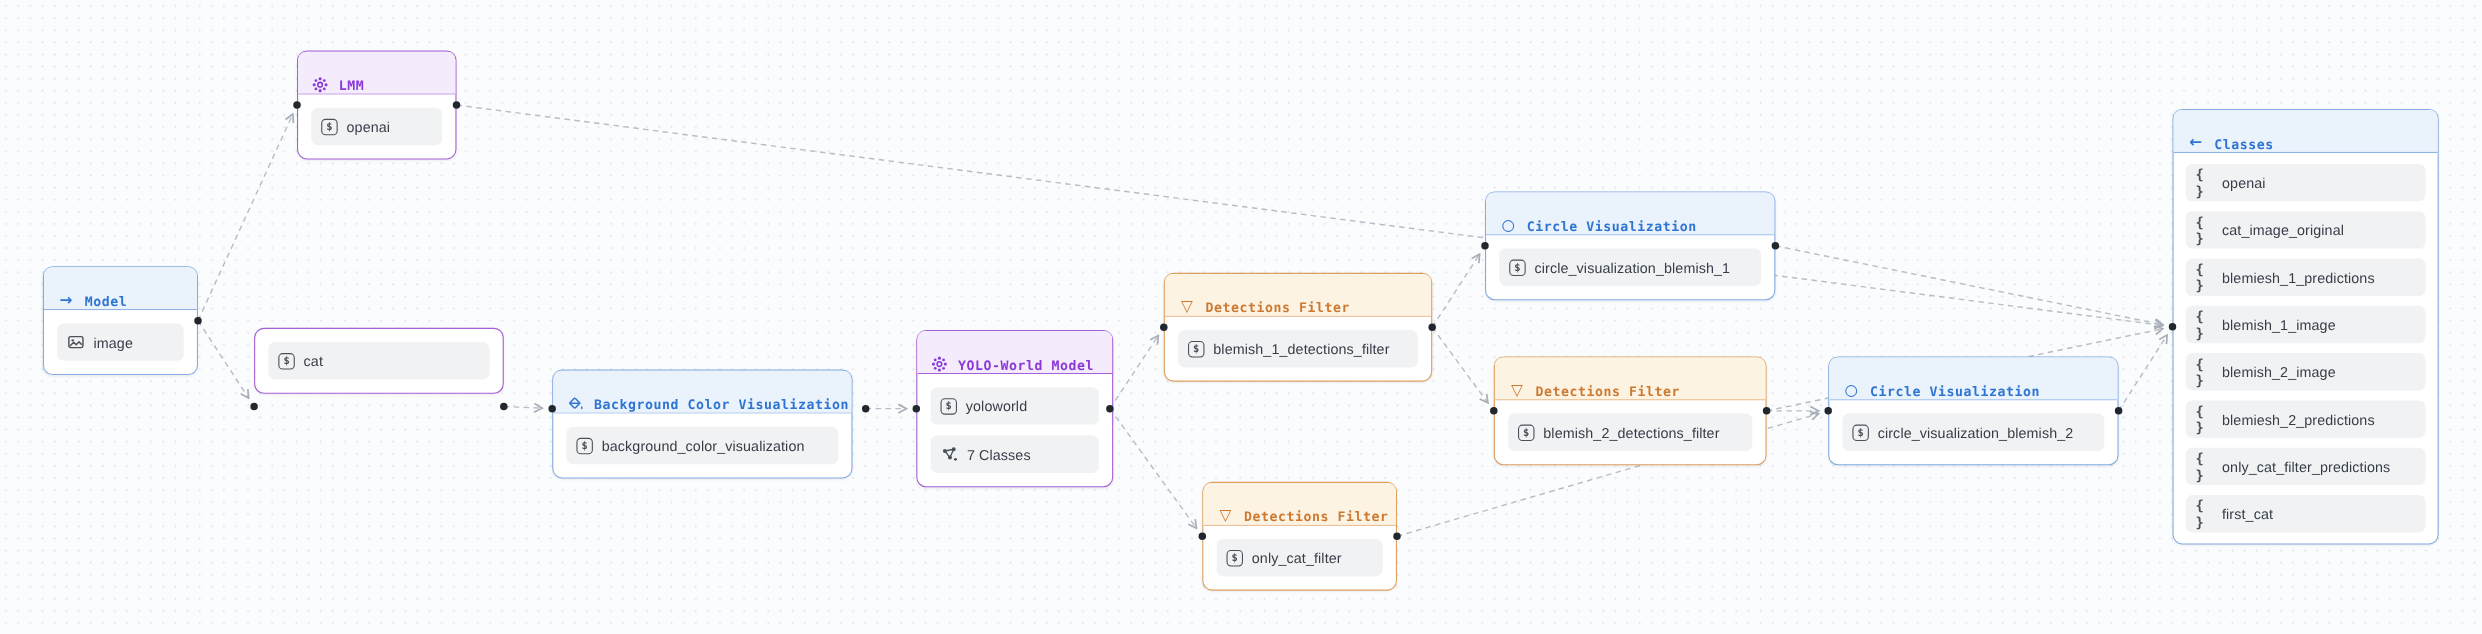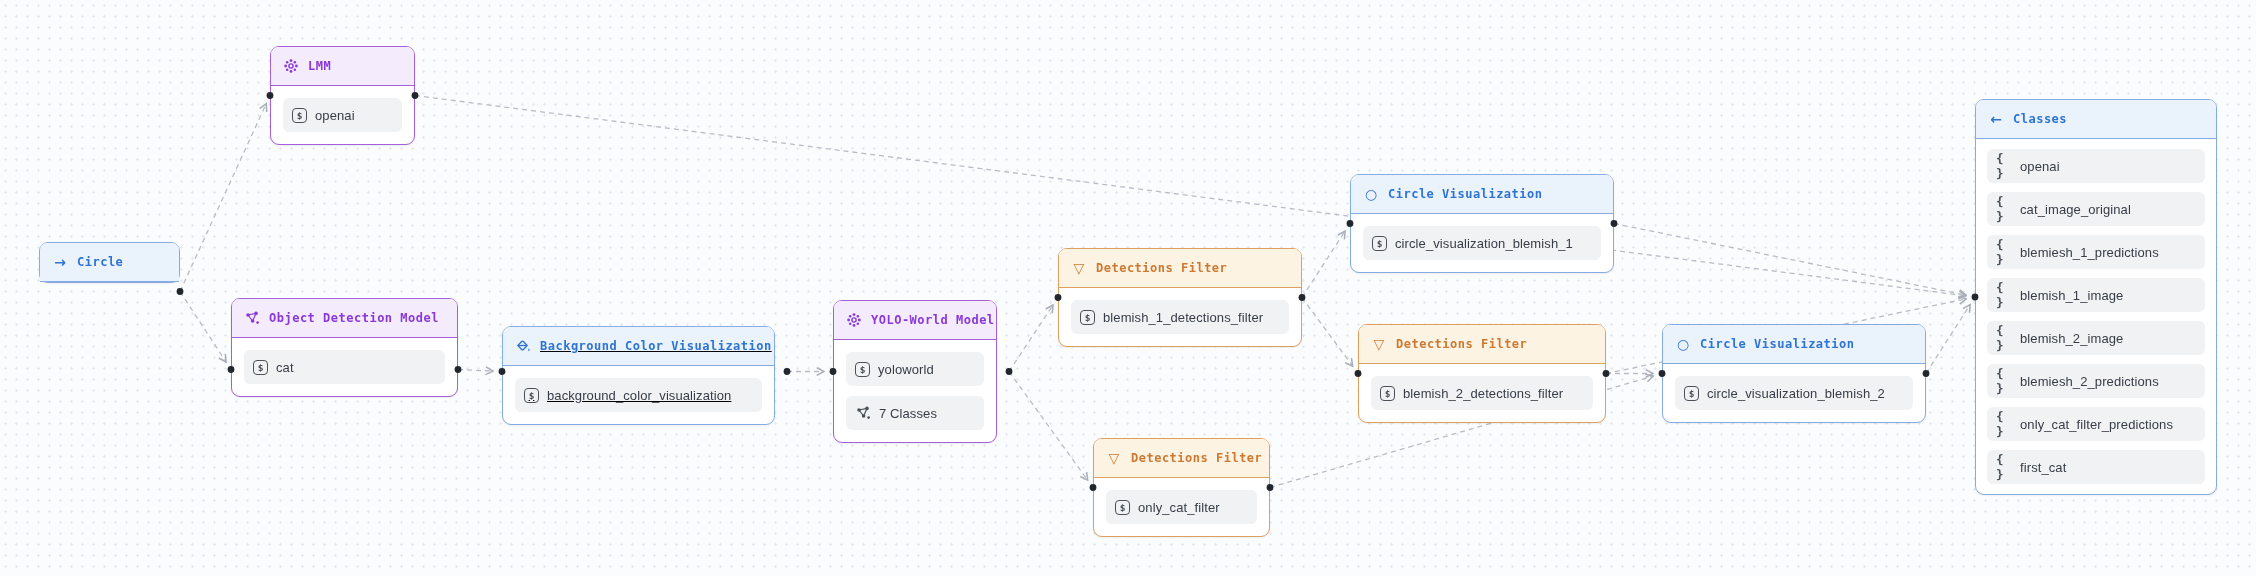--- a/index.html
+++ b/index.html
@@ -25,21 +25,21 @@
     background: #ffffff;
     border: 1.5px solid var(--border);
     border-radius: 9px;
     box-shadow: 0 1px 2px rgba(16,24,40,.06);
   }
   .scheme-blue   { --border:#84abe3; --head:#eaf2fb; --title:#2e74d2; }
   .scheme-purple { --border:#a55fd8; --head:#f4ebfc; --title:#8a38d8; }
   .scheme-orange { --border:#dea05f; --head:#fcf3e2; --title:#cd7931; }
 
   .node-header {
-    display: flex; align-items: center; gap: 9px;
+    display: flex; align-items: flex-end; gap: 9px;
     height: 39px; padding: 0 12px;
     background: var(--head);
     border-bottom: 1.5px solid var(--border);
     border-radius: 7px 7px 0 0;
     color: var(--title);
   }
   .htitle {
     font-family: "DejaVu Sans Mono", monospace;
     font-size: 12px; font-weight: bold; letter-spacing: .5px;
     white-space: nowrap;
@@ -68,22 +68,22 @@
   .ricon.braces {
     font-family: "DejaVu Sans Mono", monospace; font-size: 12.5px; font-weight: bold;
     letter-spacing: -1px; width: 16px;
   }
   .ricon svg { display: block; }
 
   
   #n-input    { left: 39px;   top: 242px; width: 141px; }
   #n-lmm      { left: 270px;  top: 46px;  width: 145px; }
   #n-odm      { left: 231px;  top: 298px; width: 227px; }
-  #n-bcv      { left: 502px;  top: 326px; width: 273px; text-decoration: underline; }
-  #n-yolo     { left: 833px;  top: 300px; width: 164px; }
+  #n-bcv      { left: 502px;  top: 336px; width: 273px; }
+  #n-yolo     { left: 833px;  top: 300px; width: 179px; }
   #n-df1      { left: 1058px; top: 248px; width: 244px; }
   #n-cv1      { left: 1350px; top: 174px; width: 264px; }
   #n-df2      { left: 1358px; top: 324px; width: 248px; }
   #n-cv2      { left: 1662px; top: 324px; width: 264px; }
   #n-df3      { left: 1093px; top: 438px; width: 177px; }
   #n-response { left: 1975px; top: 99px;  width: 242px; }
 </style>
 </head>
 <body>
 
@@ -107,21 +107,33 @@
       <line x1="1606" y1="373.5" x2="1653" y2="373.5" class="edge" marker-end="url(#arrowhead)"></line>
       <line x1="1270" y1="487.5" x2="1653.3580273462794" y2="376.01322674113305" class="edge" marker-end="url(#arrowhead)"></line>
       <line x1="1614" y1="223.5" x2="1966.180934137017" y2="295.2044284184785" class="edge" marker-end="url(#arrowhead)"></line>
       <line x1="1606" y1="373.5" x2="1966.1873922031343" y2="298.8270040554478" class="edge" marker-end="url(#arrowhead)"></line>
       <line x1="1926" y1="373.5" x2="1970.1457058504927" y2="304.5786429068838" class="edge" marker-end="url(#arrowhead)"></line>
     </svg>
 
   <div class="node scheme-blue" id="n-input">
     <div class="node-header">
       <span class="hicon glyph">→</span>
-      <span class="htitle">Circle</span>
+      <span class="htitle">Model</span>
+    </div>
+    <div class="node-body">
+      <div class="row">
+        <span class="ricon">
+          <svg width="16" height="16" viewBox="0 0 16 16">
+              <rect x="1.6" y="3" width="12.8" height="10" rx="1.6" fill="none" stroke="currentColor" stroke-width="1.3"></rect>
+              <circle cx="5.1" cy="6.4" r="1.1" fill="currentColor"></circle>
+              <path d="M2.6 11.6 L6 8.2 L8.2 10.4 L10.8 7.8 L13.4 10.4" fill="none" stroke="currentColor" stroke-width="1.3" stroke-linejoin="round"></path>
+            </svg>
+        </span>
+        <span class="rlabel">image</span>
+      </div>
     </div>
   </div>
 
   <div class="node scheme-purple" id="n-lmm">
     <div class="node-header">
       <span class="hicon">
         <svg width="16" height="16" viewBox="0 0 16 16">
             <circle cx="8" cy="8" r="2.1" fill="none" stroke="currentColor" stroke-width="1.4"></circle>
             <circle cx="8" cy="2.6" r="1.4" fill="currentColor"></circle>
             <circle cx="8" cy="13.4" r="1.4" fill="currentColor"></circle>
@@ -137,32 +149,20 @@
     </div>
     <div class="node-body">
       <div class="row">
         <span class="ricon box">$</span>
         <span class="rlabel">openai</span>
       </div>
     </div>
   </div>
 
   <div class="node scheme-purple" id="n-odm">
-    <div class="node-header">
-      <span class="hicon">
-        <svg width="16" height="16" viewBox="0 0 16 16">
-            <path d="M4 5 L12 3.4 M4 5 L8.6 11 M12 3.4 L8.6 11" stroke="currentColor" stroke-width="1.2" fill="none"></path>
-            <circle cx="4" cy="5" r="1.8" fill="currentColor"></circle>
-            <circle cx="12" cy="3.4" r="1.8" fill="currentColor"></circle>
-            <circle cx="8.6" cy="11" r="1.8" fill="currentColor"></circle>
-            <circle cx="13.6" cy="12.6" r="1.3" fill="currentColor"></circle>
-          </svg>
-      </span>
-      <span class="htitle">Object Detection Model</span>
-    </div>
     <div class="node-body">
       <div class="row">
         <span class="ricon box">$</span>
         <span class="rlabel">cat</span>
       </div>
     </div>
   </div>
 
   <div class="node scheme-blue" id="n-bcv">
     <div class="node-header">

